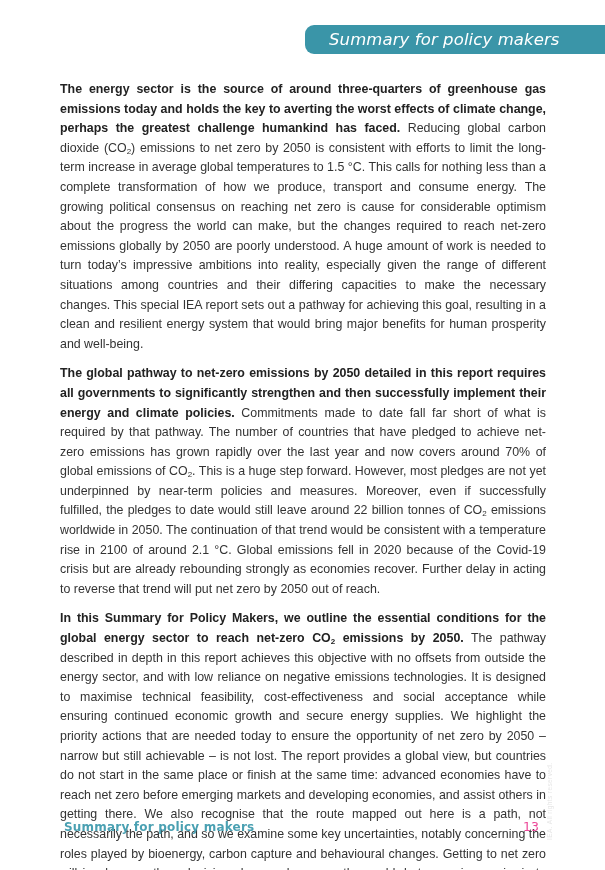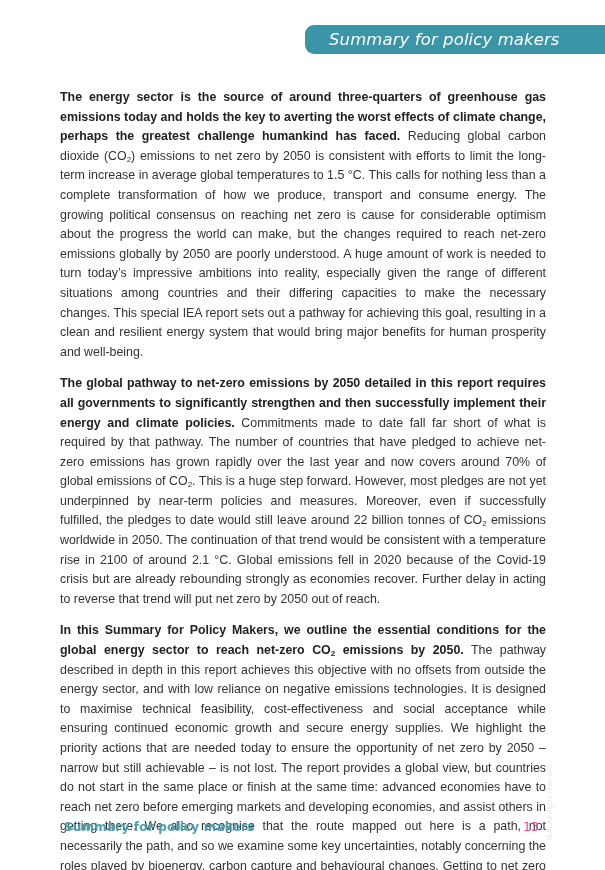--- a/index.html
+++ b/index.html
@@ -36,21 +36,21 @@
       font-family: "DejaVu Sans", "Liberation Sans", sans-serif;
       font-weight: normal;
     }
     .content {
       position: absolute;
       left: 60px;
       top: 76px;
       width: 486px;
     }
     .para {
-      margin: 12px 0 10px 0;
+      margin: 4px 0 10px 0;
       font-size: 12.4px;
       line-height: 19.6px;
       text-align: justify;
       color: #333333;
     }
     .para .lead {
       font-weight: bold;
       color: #222222;
     }
     sub {

